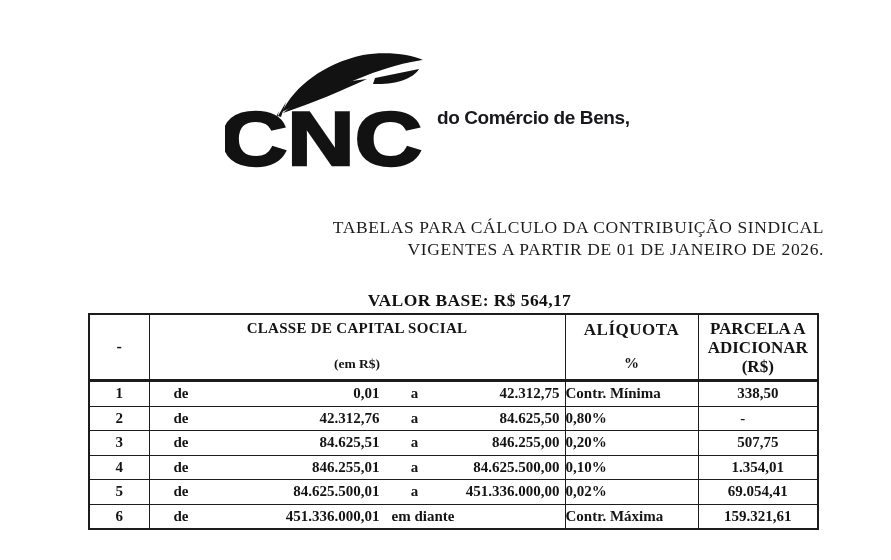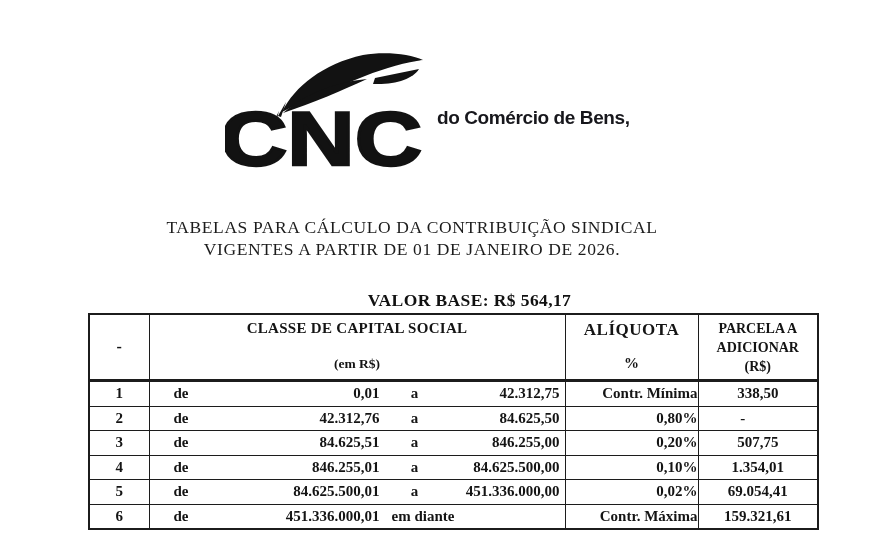--- a/index.html
+++ b/index.html
@@ -14,21 +14,21 @@
   .logo-mark{position:absolute;left:0;top:0;width:212px;height:128px;}
   .org-name{
     position:absolute;left:212px;top:54px;width:266px;
     font-family:"Liberation Sans", sans-serif;font-weight:bold;
     font-size:19px;line-height:23px;letter-spacing:-0.4px;color:#17171c;
     white-space:nowrap;
   }
 
   
   .doc-title{
-    position:absolute;top:216px;left:0;width:824px;text-align:center;
+    position:absolute;top:216px;left:0;width:824px;text-align:right;
     font-size:17.5px;line-height:22px;letter-spacing:0.6px;color:#1c1c1c;
   }
   .valor-base{
     position:absolute;top:290px;left:0;width:891px;text-align:center;
     font-weight:bold;font-size:17.5px;letter-spacing:0.4px;color:#111;
     padding-left:48px;box-sizing:border-box;
   }
 
   
   table.contrib{
@@ -42,26 +42,26 @@
   }
   table.contrib thead th{border-bottom:3px solid #1c1c1c;height:64px;}
   table.contrib tbody td{height:23.5px;font-size:15px;}
   col.c-num{width:60px;} col.c-classe{width:416px;} col.c-aliq{width:133px;} col.c-parc{width:120px;}
 
   .th-stack{display:flex;flex-direction:column;justify-content:space-between;height:52px;padding:5px 0 7px;}
   .th-classe-1{font-size:15px;letter-spacing:0.3px;}
   .th-classe-2{font-size:13.5px;}
   .th-aliq-1{font-size:17px;letter-spacing:0.5px;}
   .th-aliq-2{font-size:15px;}
-  .th-parc{display:flex;flex-direction:column;justify-content:center;height:60px;font-size:14px;line-height:19px;}
+  .th-parc{display:flex;flex-direction:column;justify-content:center;height:60px;font-size:17px;line-height:19px;}
   .th-dash{font-size:16px;}
   th{text-align:center;}
 
   td.num-cell{text-align:center;}
-  td.aliq-cell{text-align:right;}
+  td.aliq-cell{text-align:left;}
   td.parc-cell{text-align:center;padding-right:7px;}
   td.parc-cell.dash{padding-right:30px;}
 
   .classe-grid{display:grid;grid-template-columns:52px 178px 70px 1fr;align-items:center;}
   .c-de{padding-left:24px;text-align:left;}
   .c-lower{text-align:right;}
   .c-conn{text-align:center;}
   .c-upper{text-align:right;padding-right:5px;}
   tr.row-last .c-conn{grid-column:3 / 5;text-align:left;padding-left:12px;}
 </style>

